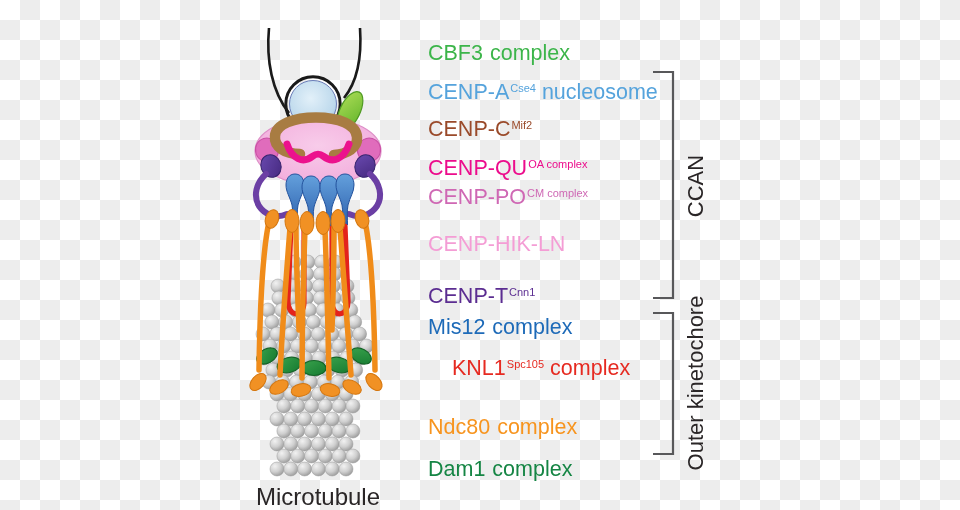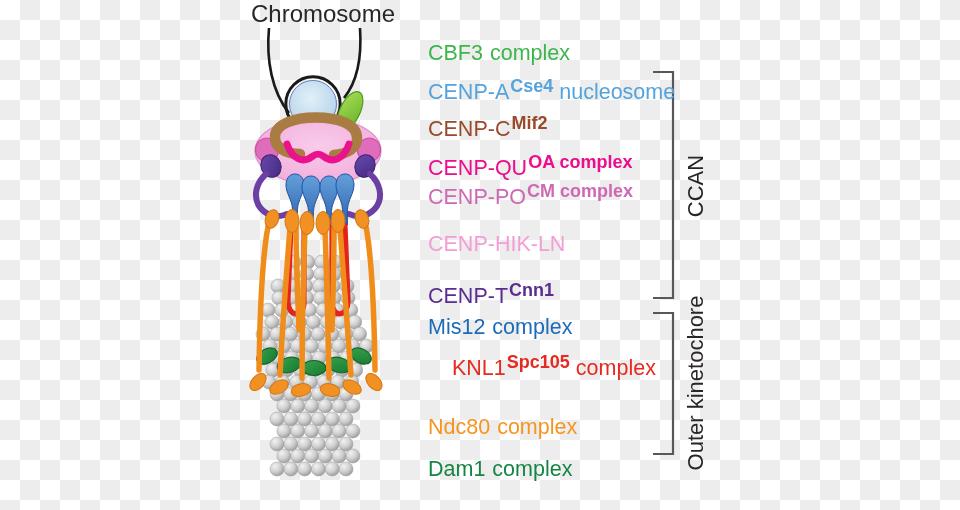--- a/index.html
+++ b/index.html
@@ -19,21 +19,21 @@
     position:absolute;text-align:center;font-size:22px;color:#2a2627;
     white-space:nowrap;transform:rotate(-90deg);
   }
   #vlabel-ccan{width:240px;left:576px;top:173px;}
   #vlabel-outer{width:240px;left:576px;top:370px;}
   .legend-row{
     position:absolute;left:428px;height:32px;line-height:32px;
     font-size:21.5px;white-space:nowrap;
   }
   .legend-row sup{
-    font-size:18px;position:relative;top:-7px;vertical-align:baseline;margin-left:1px;font-weight:bold;
+    font-size:11px;position:relative;top:-7px;vertical-align:baseline;margin-left:1px;
   }
   .legend-row .rest{margin-left:0px;}
 </style>
 </head>
 <body>
 
 <div id="canvas">
 
   <svg width="960" height="510" viewBox="0 0 960 510">
     <defs>
@@ -275,21 +275,21 @@
     </g>
 
     <g>
       <path d="M 653,72 L 673,72 L 673,298 L 653,298" fill="none" stroke="#58585a" stroke-width="2.2"></path>
     </g>
     <g>
       <path d="M 653,313 L 673,313 L 673,454 L 653,454" fill="none" stroke="#58585a" stroke-width="2.2"></path>
     </g>
   </svg>
 
-  <div class="title" id="title-top">Chromosome</div>
+  <div class="title" id="title-bottom">Microtubule</div>
 
   <div class="vlabel" id="vlabel-ccan">CCAN</div>
   <div class="vlabel" id="vlabel-outer">Outer kinetochore</div>
 
   <div id="legend">
       <div class="legend-row" style="top: 37px; color: rgb(60, 181, 74);"><span>CBF3</span><sup></sup><span class="rest"> complex</span></div>
       <div class="legend-row" style="top: 76px; color: rgb(85, 163, 220);"><span>CENP-A</span><sup>Cse4</sup><span class="rest"> nucleosome</span></div>
       <div class="legend-row" style="top: 113px; color: rgb(154, 74, 42);"><span>CENP-C</span><sup>Mif2</sup><span class="rest"></span></div>
       <div class="legend-row" style="top: 152px; color: rgb(236, 12, 140);"><span>CENP-QU</span><sup>OA complex</sup><span class="rest"></span></div>
       <div class="legend-row" style="top: 181px; color: rgb(207, 104, 180);"><span>CENP-PO</span><sup>CM complex</sup><span class="rest"></span></div>

